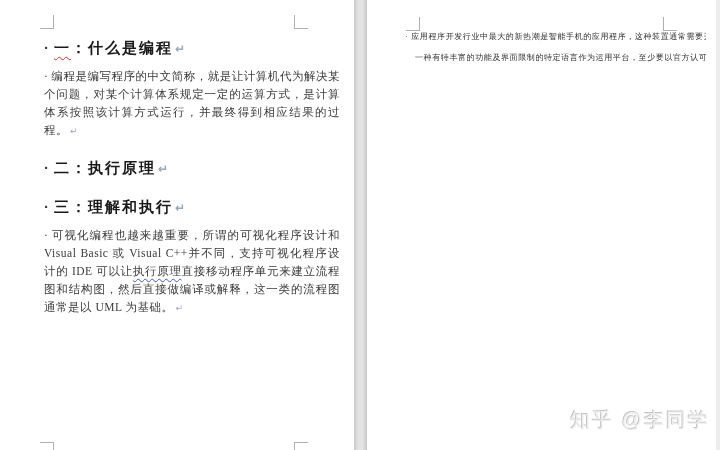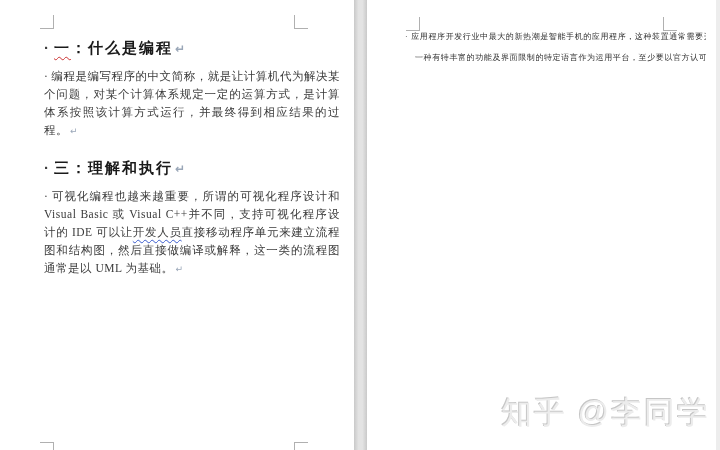--- a/index.html
+++ b/index.html
@@ -59,38 +59,39 @@
     position:absolute;left:38px;top:26px;right:14px;
   }
   .content-2 .line{
     font-size:8px;line-height:21px;letter-spacing:0.6px;color:#303030;
     white-space:nowrap;overflow:hidden;
   }
   .content-2 .line.indent{margin-left:10px;}
   .watermark{
     position:absolute;right:10px;bottom:16px;
     font-family:"Liberation Sans","DejaVu Sans",sans-serif;
-    font-size:31px;letter-spacing:2px;color:#ececec;
+    font-size:20px;letter-spacing:2px;color:#ececec;
     text-shadow:-1px -1px 0 #c6c6c6, 1px 1px 0 #ffffff;
     white-space:nowrap;
   }
 </style>
 </head>
 <body>
 
 <div class="page page-left">
   <div class="crop tl" style="left:40px;top:15px;"></div>
   <div class="crop tr" style="left:294px;top:15px;"></div>
   <div class="crop bl" style="left:40px;top:442px;"></div>
   <div class="crop br" style="left:294px;top:442px;"></div>
   <div class="content-1">
       <div class="heading"><span class="bullet">·</span><span class="wavy-red">一</span><span>：什么是编程</span><span class="pmark">↵</span></div>
       <div class="para"><span class="bullet">·</span><span>编程是编写程序的中文简称，就是让计算机代为解决某个问题，对某个计算体系规定一定的运算方式，是计算体系按照该计算方式运行，并最终得到相应结果的过程。</span><span class="pmark">↵</span></div>
+      <div class="heading"><span class="bullet">·</span><span>二：执行原理</span><span class="pmark">↵</span></div>
       <div class="heading"><span class="bullet">·</span><span>三：理解和执行</span><span class="pmark">↵</span></div>
-      <div class="para"><span class="bullet">·</span><span>可视化编程也越来越重要，所谓的可视化程序设计和 Visual Basic 或 Visual C++并不同，支持可视化程序设计的 IDE 可以让</span><span class="wavy-blue">开发人员</span><span>直接移动程序单元来建立流程图和结构图，然后直接做编译或解释，这一类的流程图通常是以 UML 为基础。</span><span class="pmark">↵</span></div>
+      <div class="para"><span class="bullet">·</span><span>可视化编程也越来越重要，所谓的可视化程序设计和 Visual Basic 或 Visual C++并不同，支持可视化程序设计的 IDE 可以让</span><span class="wavy-blue">执行原理</span><span>直接移动程序单元来建立流程图和结构图，然后直接做编译或解释，这一类的流程图通常是以 UML 为基础。</span><span class="pmark">↵</span></div>
     </div>
 </div>
 
 <div class="page-gap"></div>
 
 <div class="page page-right">
   <div class="crop tl" style="left:39px;top:17px;"></div>
   <div class="crop tr" style="left:296px;top:17px;"></div>
   <div class="content-2">
       <div class="line"><span class="bullet">·</span><span>应用程序开发行业中最大的新热潮是智能手机的应用程序，这种装置通常需要开发人员使用</span></div>

